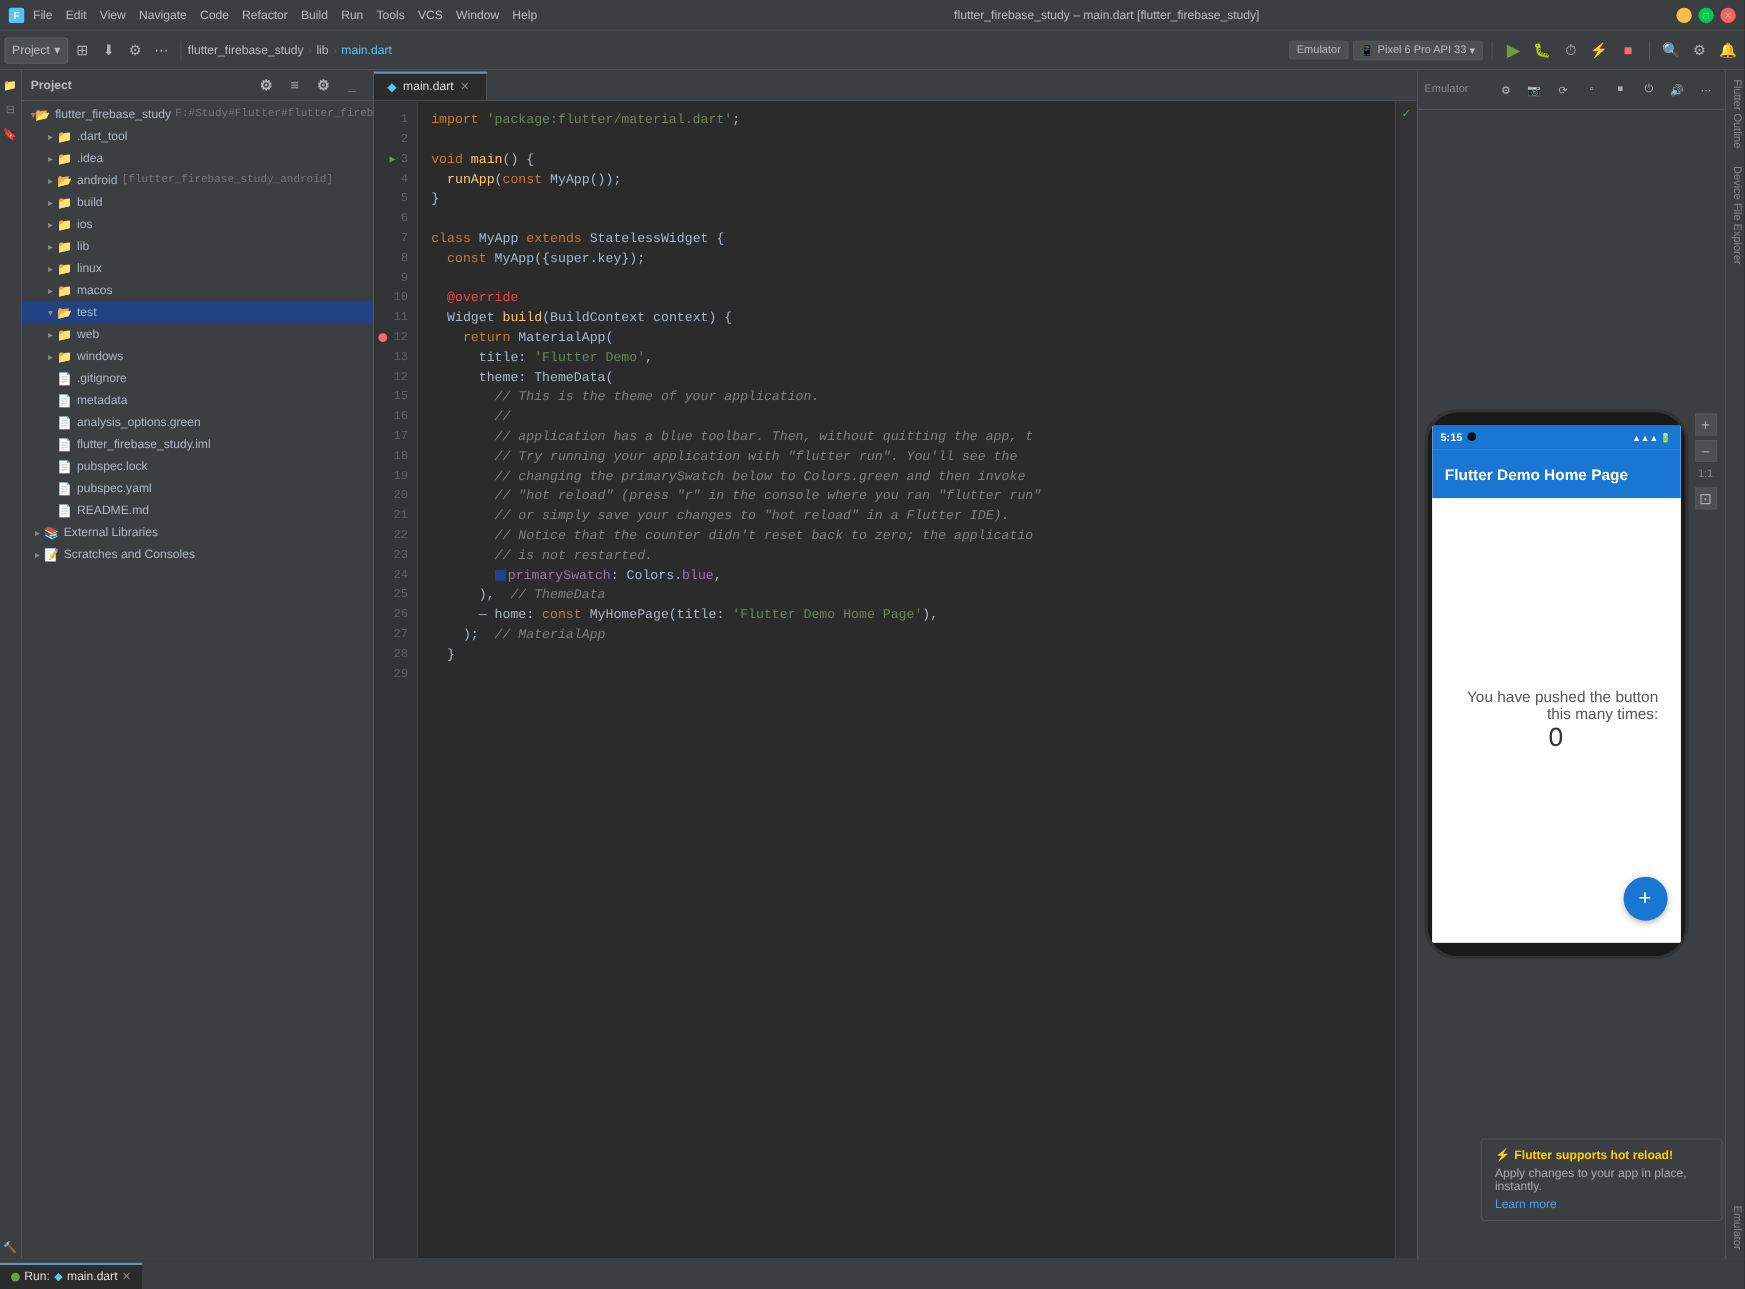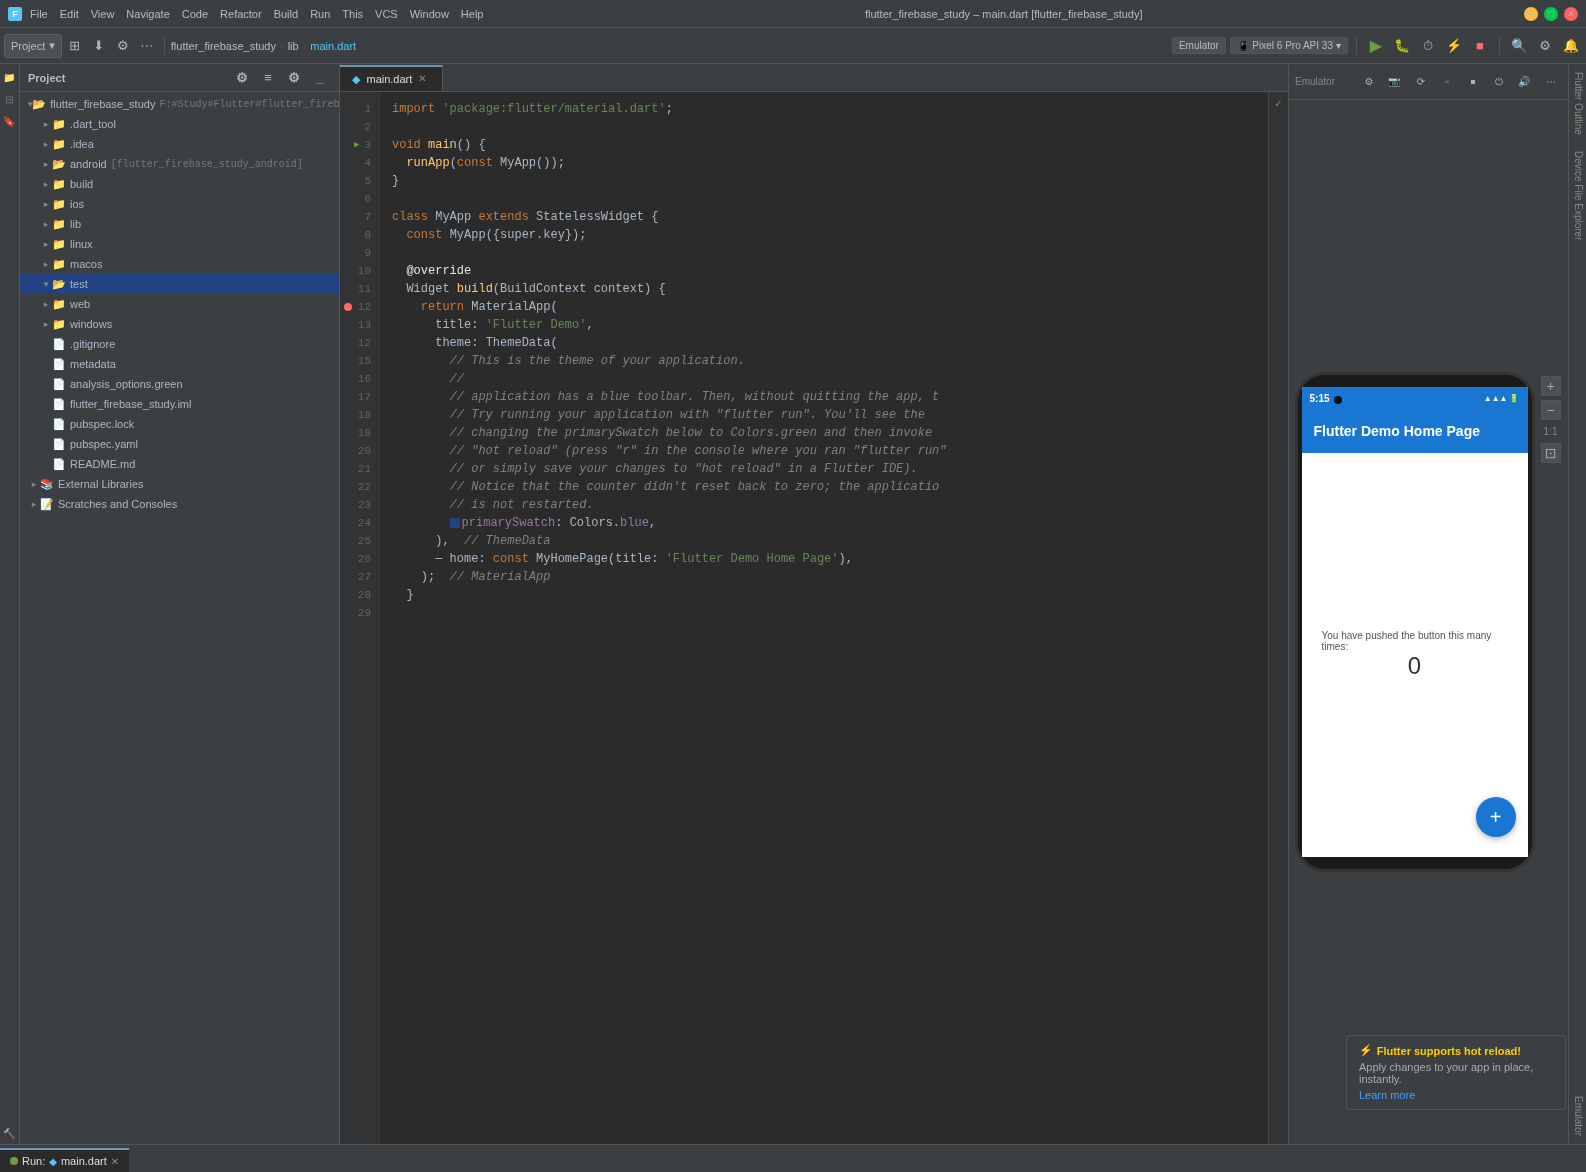--- a/index.html
+++ b/index.html
@@ -65,41 +65,41 @@
 
     .code-area { flex: 1; padding: 8px 0; overflow-y: auto; }
     .code-line { height: 18px; padding: 0 12px; font-size: 12px; font-family: 'Courier New', monospace; line-height: 18px; white-space: pre; display: flex; align-items: center; }
 
     
     .kw { color: #cc7832; }
     .cls { color: #a9b7c6; }
     .fn { color: #ffc66d; }
     .str { color: #6a8759; }
     .cm { color: #808080; font-style: italic; }
-    .ann { color: #e5e5e5; }
+    .ann { color: #ef4444; }
     .param { color: #a9b7c6; }
     .prop { color: #9876aa; }
 
     
     .right-panel { width: 280px; background: #3c3f41; border-left: 1px solid #555; display: flex; flex-direction: column; }
     .emulator-toolbar { height: 36px; background: #3c3f41; display: flex; align-items: center; padding: 0 6px; gap: 4px; border-bottom: 1px solid #555; font-size: 11px; }
 
     .phone-container { flex: 1; display: flex; align-items: center; justify-content: center; padding: 10px; overflow: hidden; }
     .phone { width: 240px; height: 500px; background: #1a1a1a; border-radius: 30px; overflow: hidden; position: relative; border: 3px solid #333; }
     .phone-screen { position: absolute; top: 12px; left: 4px; right: 4px; bottom: 12px; background: white; overflow: hidden; }
     .phone-status-bar { height: 22px; background: #1976d2; display: flex; align-items: center; justify-content: space-between; padding: 0 8px; }
-    .phone-status-left { display: flex; align-items: flex-end; gap: 4px; }
+    .phone-status-left { display: flex; align-items: flex-start; gap: 4px; }
     .phone-time { font-size: 10px; color: white; font-weight: bold; }
     .phone-camera { width: 8px; height: 8px; background: #111; border-radius: 50%; }
     .phone-status-right { display: flex; align-items: center; gap: 2px; }
     .phone-signal { color: white; font-size: 8px; }
     .phone-appbar { height: 44px; background: #1976d2; display: flex; align-items: center; padding: 0 12px; }
     .phone-appbar-title { color: white; font-size: 14px; font-weight: bold; }
     .phone-content { background: white; flex: 1; display: flex; flex-direction: column; align-items: center; justify-content: center; padding: 20px; height: calc(100% - 66px); position: relative; }
-    .phone-counter-text { font-size: 10px; color: #555; text-align: left; }
+    .phone-counter-text { font-size: 14px; color: #555; text-align: right; }
     .phone-counter-num { font-size: 24px; color: #333; text-align: center; }
     .phone-fab { width: 40px; height: 40px; background: #1976d2; border-radius: 50%; position: absolute; bottom: 20px; right: 12px; display: flex; align-items: center; justify-content: center; color: white; font-size: 20px; box-shadow: 0 2px 6px rgba(0,0,0,0.3); }
     .zoom-btn { width: 20px; height: 20px; background: #4c5052; border: 1px solid #555; color: #aaa; cursor: pointer; display: flex; align-items: center; justify-content: center; font-size: 14px; }
     .zoom-level { font-size: 10px; color: #888; padding: 2px; }
 
     
     .right-labels { width: 18px; background: #3c3f41; display: flex; flex-direction: column; border-left: 1px solid #555; }
     .right-label { writing-mode: vertical-rl; font-size: 10px; color: #888; padding: 8px 2px; cursor: pointer; white-space: nowrap; }
 
     
@@ -133,21 +133,21 @@
     <div style="width:14px;height:14px;background:#54c5f8;border-radius:2px;font-size:9px;color:white;display:flex;align-items:center;justify-content:center;font-weight:bold;">F</div>
     <div class="title-bar-menu">
       <span>File</span>
       <span>Edit</span>
       <span>View</span>
       <span>Navigate</span>
       <span>Code</span>
       <span>Refactor</span>
       <span>Build</span>
       <span>Run</span>
-      <span>This</span>
+      <span>Tools</span>
       <span>VCS</span>
       <span>Window</span>
       <span>Help</span>
     </div>
   </div>
   <div class="title-bar-title">flutter_firebase_study – main.dart [flutter_firebase_study]</div>
   <div class="title-bar-controls">
     <div class="title-bar-btn btn-min">─</div>
     <div class="title-bar-btn btn-max">□</div>
     <div class="title-bar-btn btn-close">✕</div>

